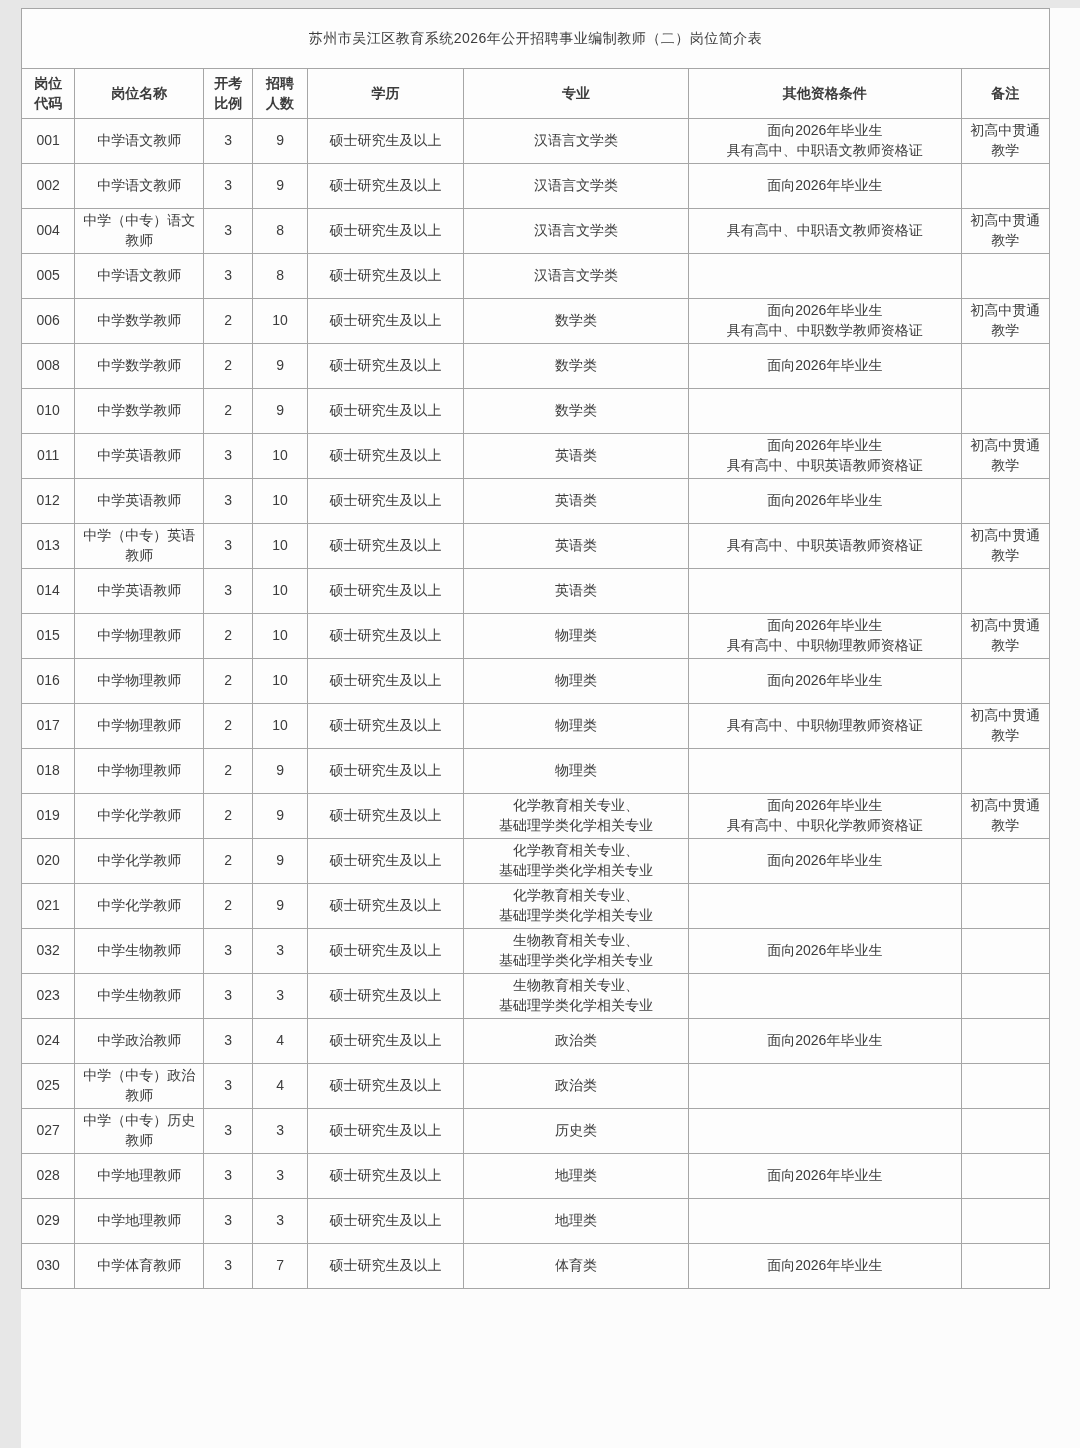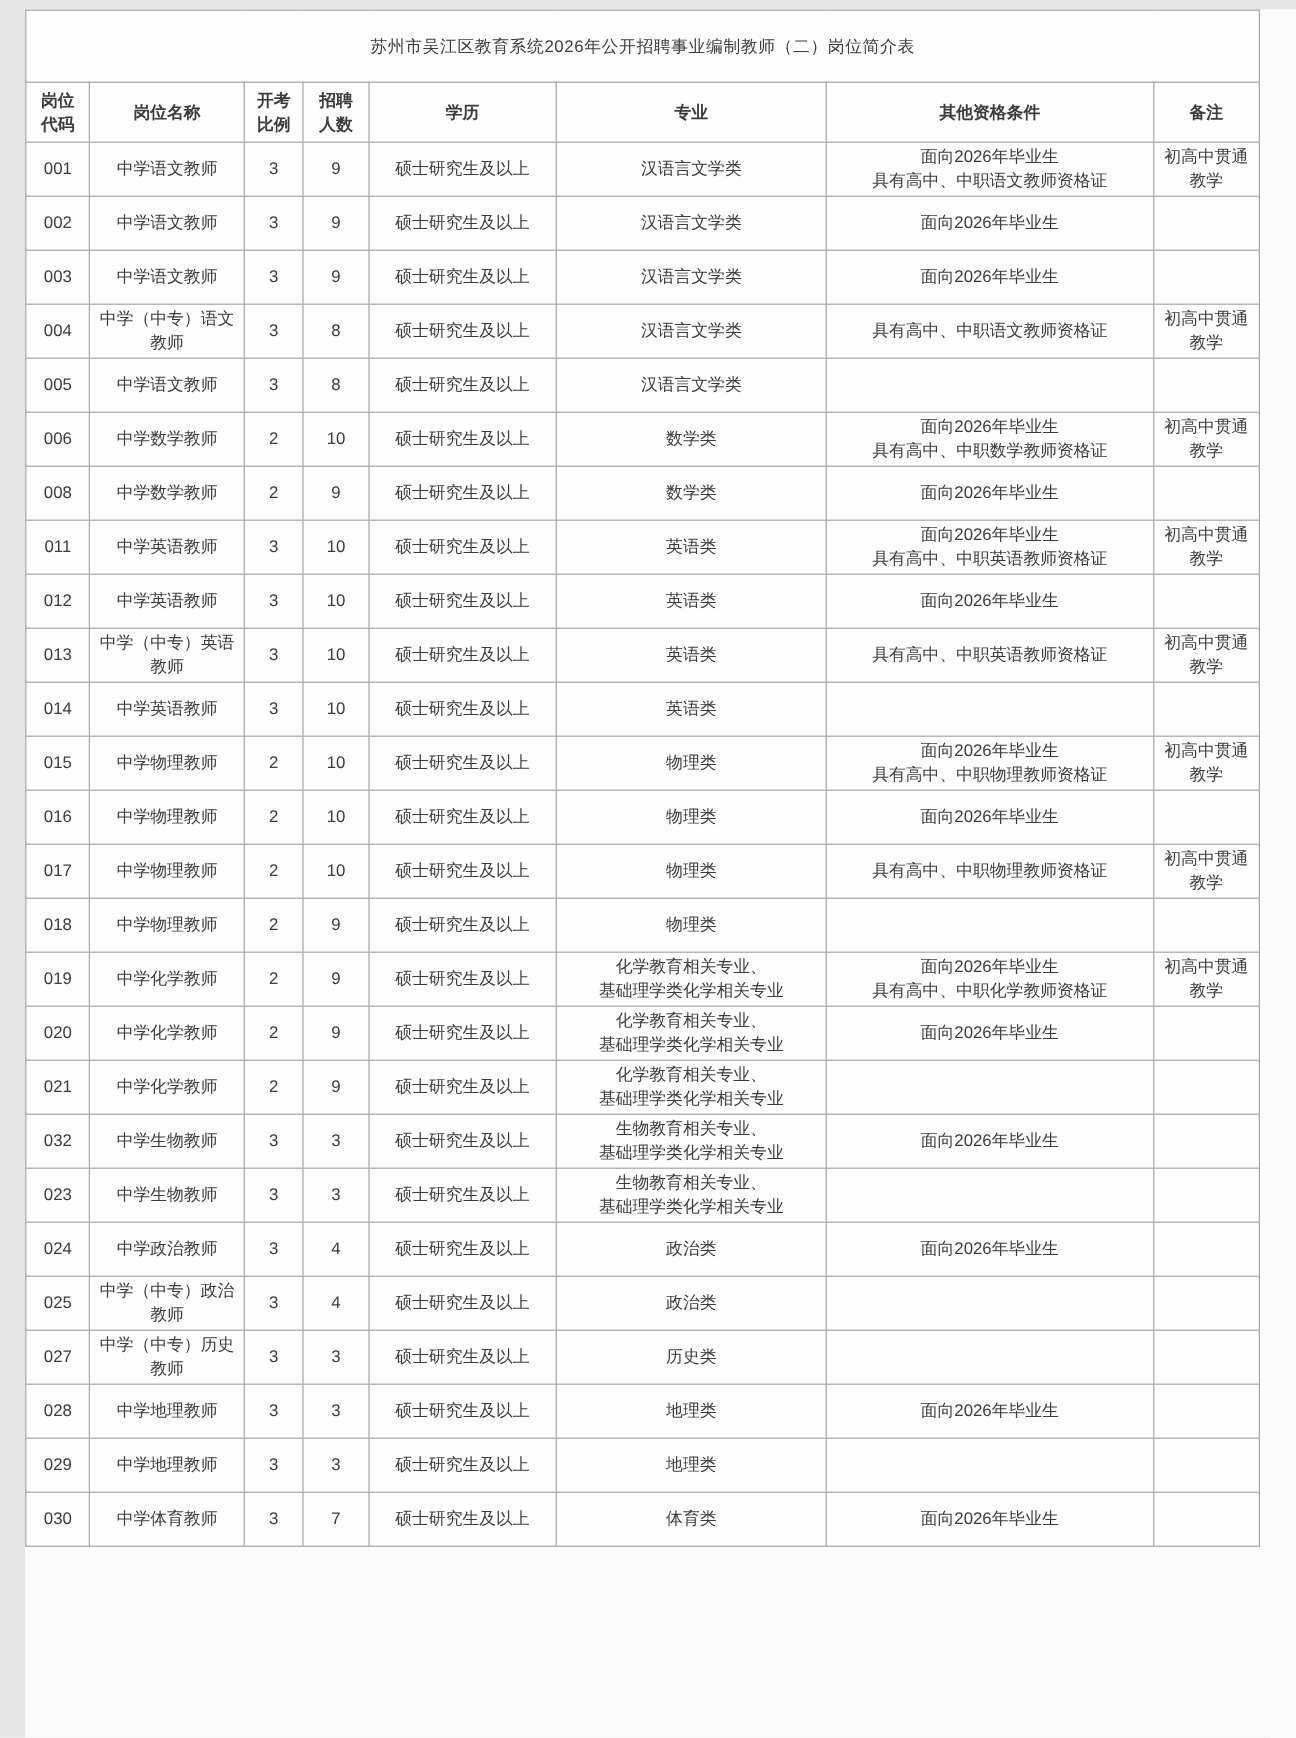--- a/index.html
+++ b/index.html
@@ -112,30 +112,20 @@
     <td>002</td>
     <td>中学语文教师</td>
     <td>3</td>
     <td>9</td>
     <td>硕士研究生及以上</td>
     <td>汉语言文学类</td>
     <td>面向2026年毕业生</td>
     <td></td>
   </tr>
         <tr>
-    <td>003</td>
-    <td>中学语文教师</td>
-    <td>3</td>
-    <td>9</td>
-    <td>硕士研究生及以上</td>
-    <td>汉语言文学类</td>
-    <td>面向2026年毕业生</td>
-    <td></td>
-  </tr>
-        <tr>
     <td>004</td>
     <td>中学（中专）语文教师</td>
     <td>3</td>
     <td>8</td>
     <td>硕士研究生及以上</td>
     <td>汉语言文学类</td>
     <td>具有高中、中职语文教师资格证</td>
     <td>初高中贯通教学</td>
   </tr>
         <tr>
@@ -160,20 +150,30 @@
     <td>初高中贯通教学</td>
   </tr>
         <tr>
     <td>008</td>
     <td>中学数学教师</td>
     <td>2</td>
     <td>9</td>
     <td>硕士研究生及以上</td>
     <td>数学类</td>
     <td>面向2026年毕业生</td>
+    <td></td>
+  </tr>
+        <tr>
+    <td>010</td>
+    <td>中学数学教师</td>
+    <td>2</td>
+    <td>9</td>
+    <td>硕士研究生及以上</td>
+    <td>数学类</td>
+    <td></td>
     <td></td>
   </tr>
         <tr>
     <td>011</td>
     <td>中学英语教师</td>
     <td>3</td>
     <td>10</td>
     <td>硕士研究生及以上</td>
     <td>英语类</td>
     <td>面向2026年毕业生

